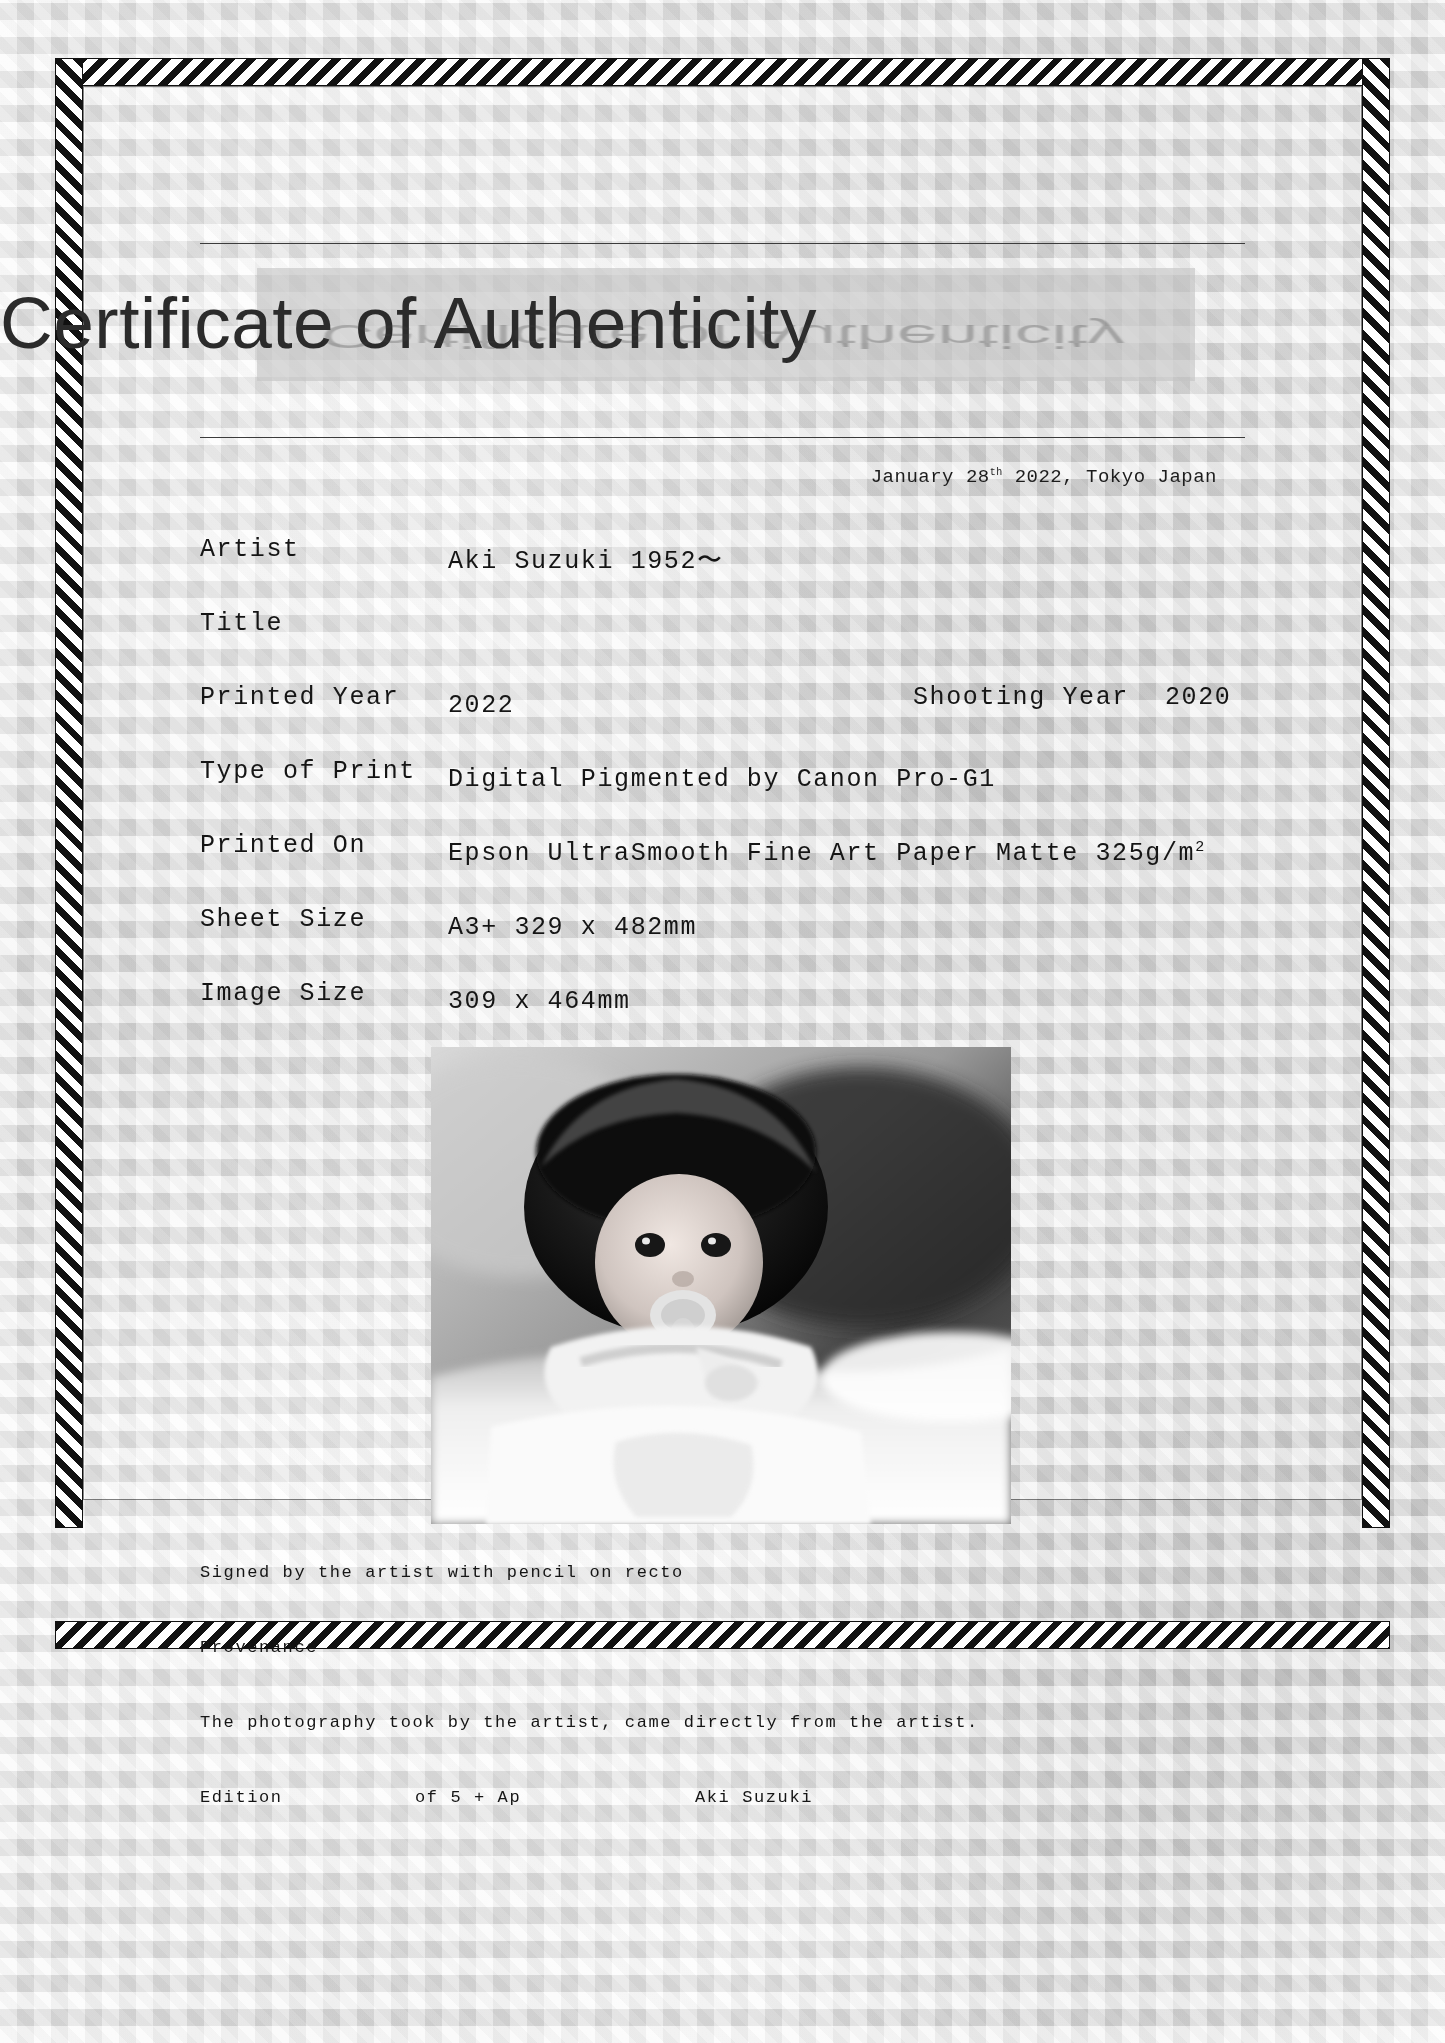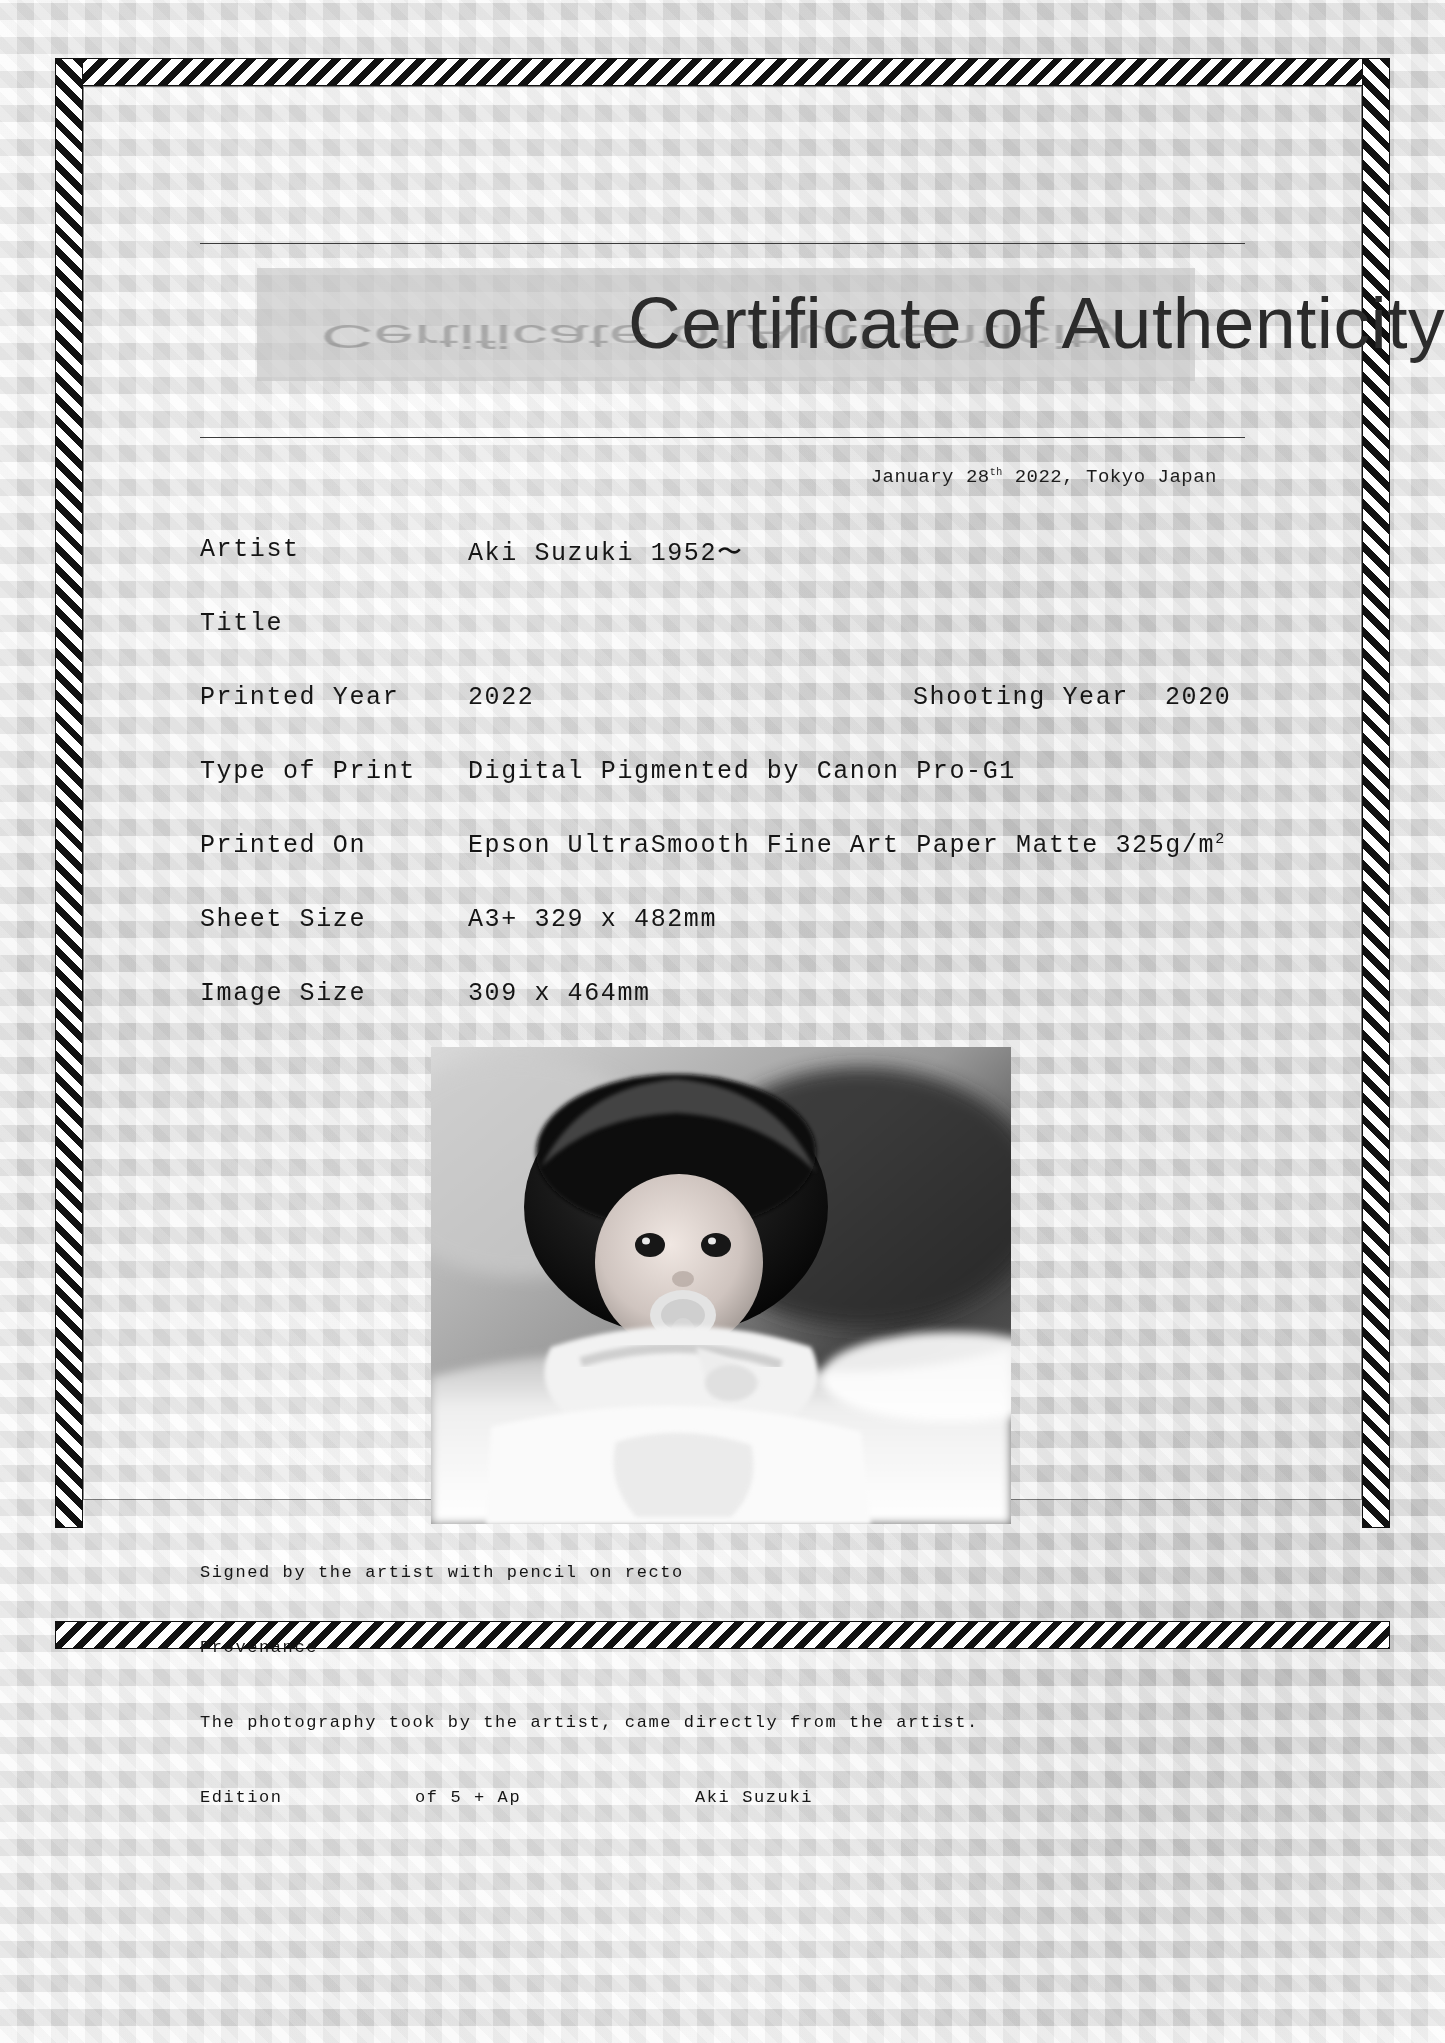--- a/index.html
+++ b/index.html
@@ -94,21 +94,21 @@
     left: 257px;
     top: 268px;
     width: 938px;
     height: 113px;
     background: rgba(196,196,196,0.62);
   }
   .title {
     position: absolute;
     left: 0; top: 0;
     width: 1445px;
-    text-align: right;
+    text-align: left;
     top: 281px;
     font-family: "Liberation Sans", sans-serif;
     font-size: 73px;
     font-weight: 400;
     letter-spacing: 0.5px;
     color: #2b2b2b;
   }
   .title-reflect {
     position: absolute;
     left: 0;
@@ -149,21 +149,21 @@
     letter-spacing: 1.6px;
     color: #151515;
     white-space: nowrap;
   }
   .field-label {
     position: absolute;
     left: 0; top: 0;
   }
   .field-value {
     position: absolute;
-    left: 248px; top: 0; margin-left: 20px;
+    left: 248px; top: 8px;
   }
   .field-label2 {
     position: absolute;
     left: 713px; top: 0;
   }
   .field-value2 {
     position: absolute;
     left: 965px; top: 0;
   }
   .sup-sq { font-size: 15px; vertical-align: super; }

